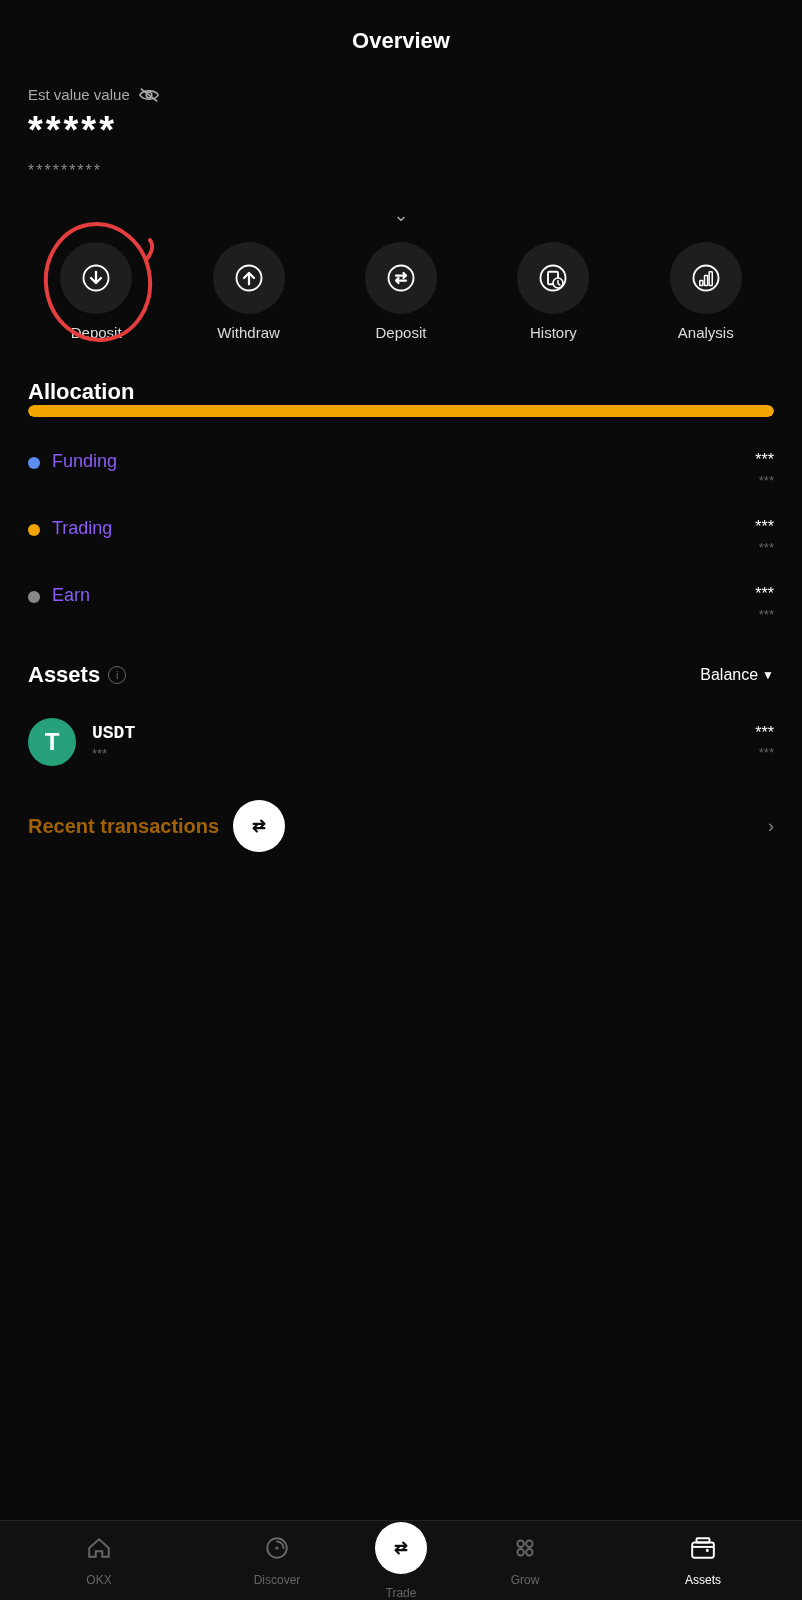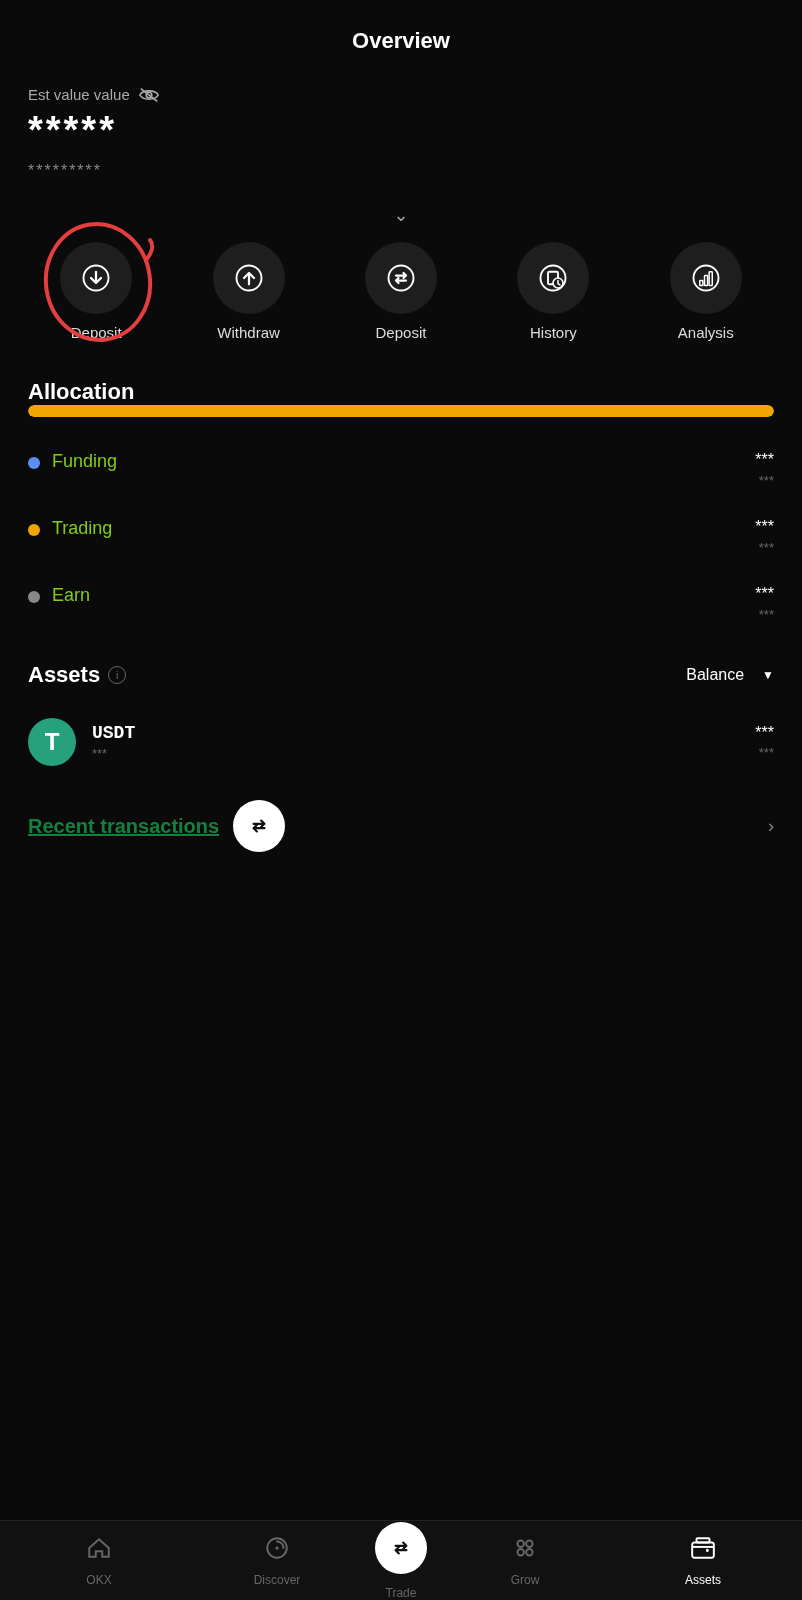--- a/index.html
+++ b/index.html
@@ -145,21 +145,21 @@
       border-radius: 50%;
       flex-shrink: 0;
       margin-top: 2px;
     }
     .dot-blue { background: #5b8ef0; }
     .dot-yellow { background: #f0a500; }
     .dot-gray { background: #888; }
 
     .alloc-name {
       font-size: 18px;
-      color: #84cc16;
+      color: #8b5cf6;
     }
     .alloc-values {
       text-align: right;
     }
     .alloc-value-main {
       font-size: 16px;
       color: #fff;
       display: block;
       margin-bottom: 4px;
     }
@@ -193,21 +193,21 @@
       border: 1.5px solid #666;
       display: flex;
       align-items: center;
       justify-content: center;
       font-size: 11px;
       color: #666;
     }
     .balance-btn {
       display: flex;
       align-items: center;
-      gap: 18px;
+      gap: 4px;
       font-size: 16px;
       color: #fff;
       background: none;
       border: none;
       cursor: pointer;
     }
     .balance-chevron {
       font-size: 12px;
       color: #fff;
     }
@@ -264,22 +264,21 @@
     
     .recent-tx {
       display: flex;
       align-items: center;
       padding: 20px 28px 14px;
       gap: 14px;
     }
     .recent-tx-title {
       font-size: 20px;
       font-weight: 700;
-      color: #15803d;
-      text-decoration: underline;
+      color: #a16207;
     }
     .tx-circle-btn {
       width: 52px;
       height: 52px;
       border-radius: 50%;
       background: #fff;
       display: flex;
       align-items: center;
       justify-content: center;
       cursor: pointer;

